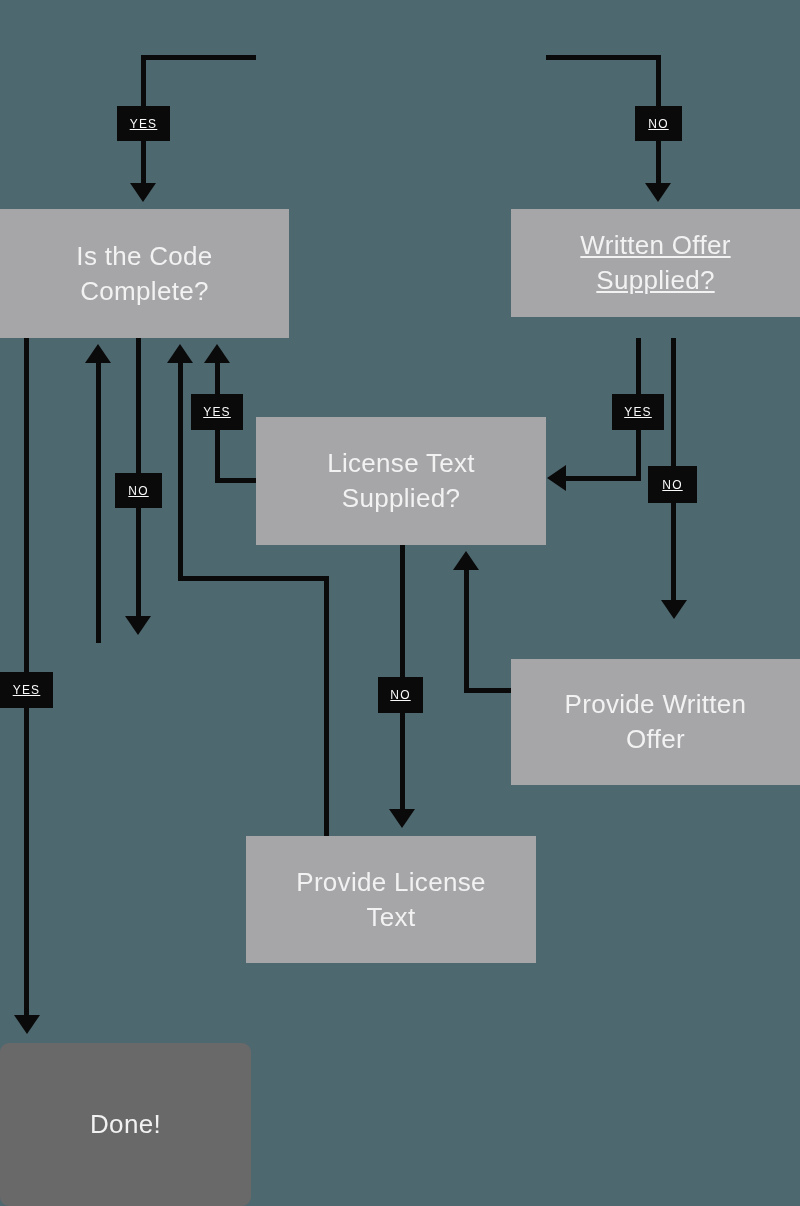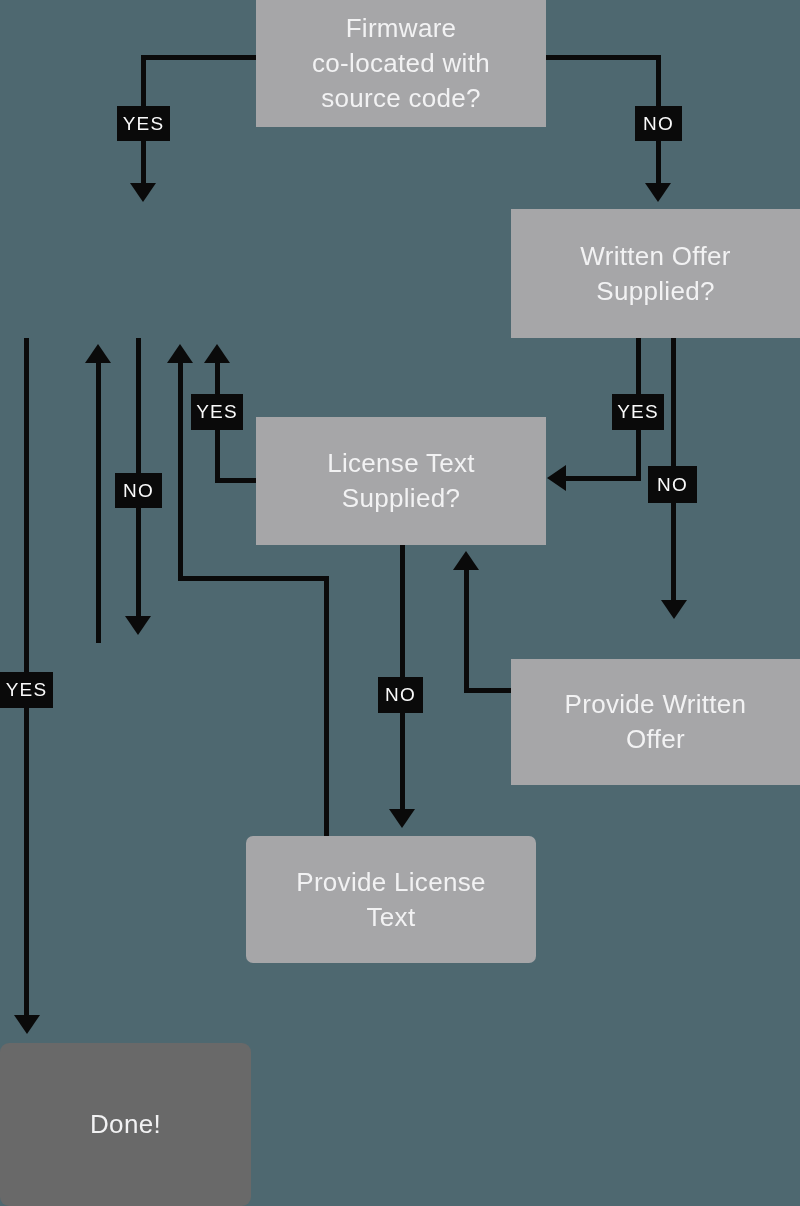--- a/index.html
+++ b/index.html
@@ -17,51 +17,50 @@
     position:absolute;display:flex;align-items:center;justify-content:center;
     background:var(--box);color:var(--box-text);
     font-size:26px;font-weight:300;line-height:35px;text-align:center;
     white-space:pre-line;letter-spacing:.3px;
   }
   .node.done{background:var(--done-box);border-radius:9px;}
   .seg{position:absolute;background:var(--line);}
   .badge{
     position:absolute;display:flex;align-items:center;justify-content:center;
     background:var(--line);color:var(--badge-text);
-    font-size:19px;font-weight:400;letter-spacing:1.2px;
+    font-size:12px;font-weight:400;letter-spacing:1.2px;text-decoration:underline;
   }
   .arrow{position:absolute;width:0;height:0;border-style:solid;border-color:transparent;}
   .arrow.down{border-left-width:13px;border-right-width:13px;border-bottom-width:0;
     border-top:19px solid var(--line);}
   .arrow.up{border-left-width:13px;border-right-width:13px;border-top-width:0;
     border-bottom:19px solid var(--line);}
   .arrow.left{border-top-width:13px;border-bottom-width:13px;border-left-width:0;
     border-right:19px solid var(--line);}
 </style>
 </head>
 <body>
 
 <div class="stage">
 
-  <div class="node" style="left:256px;top:0;width:290px;height:127px;">Firmware
-co-located with
-source code?</div>
 
+  <div class="node" style="left:0;top:209px;width:289px;height:129px;">Is the Code
+Complete?</div>
 
-  <div class="node" style="left:511px;top:209px;width:289px;height:129px;">Written Offer
+  <div class="node" style="left:511px;top:209px;width:289px;height:108px;text-decoration:underline;">Written Offer
 Supplied?</div>
 
   <div class="node" style="left:256px;top:417px;width:290px;height:128px;">License Text
 Supplied?</div>
 
 
   <div class="node" style="left:511px;top:627px;width:289px;height:126px;margin-top:32px;">Provide Written
 Offer</div>
 
-  <div class="node" style="left:246px;top:836px;width:290px;height:127px;border-radius:7px;">Provide License
+  <div class="node" style="left:246px;top:836px;width:290px;height:127px;">Provide License
 Text</div>
 
   <div class="node done" style="left:0;top:1043px;width:251px;height:163px;">Done!</div>
 
   <div class="seg" style="left:141px;top:55px;width:115px;height:5px;"></div>
   <div class="seg" style="left:141px;top:55px;width:5px;height:128px;"></div>
   <div class="arrow down" style="left:130px;top:183px;"></div>
 
   <div class="seg" style="left:546px;top:55px;width:115px;height:5px;"></div>
   <div class="seg" style="left:656px;top:55px;width:5px;height:128px;"></div>

